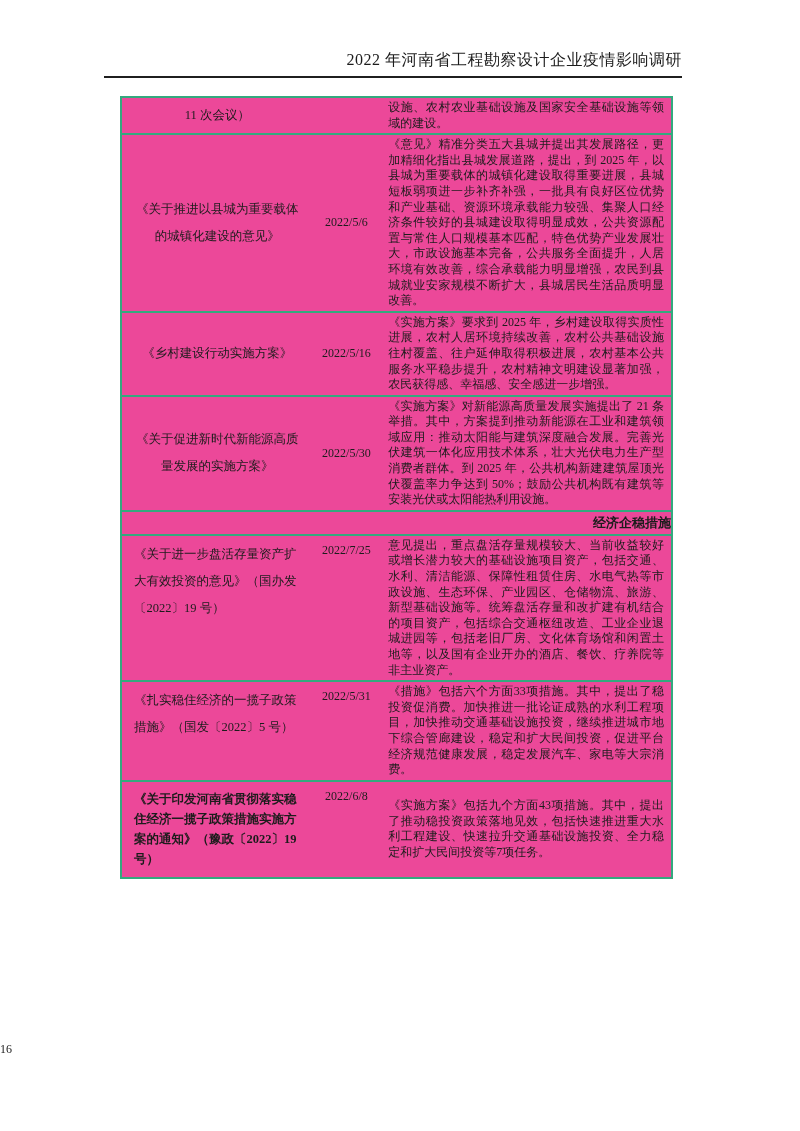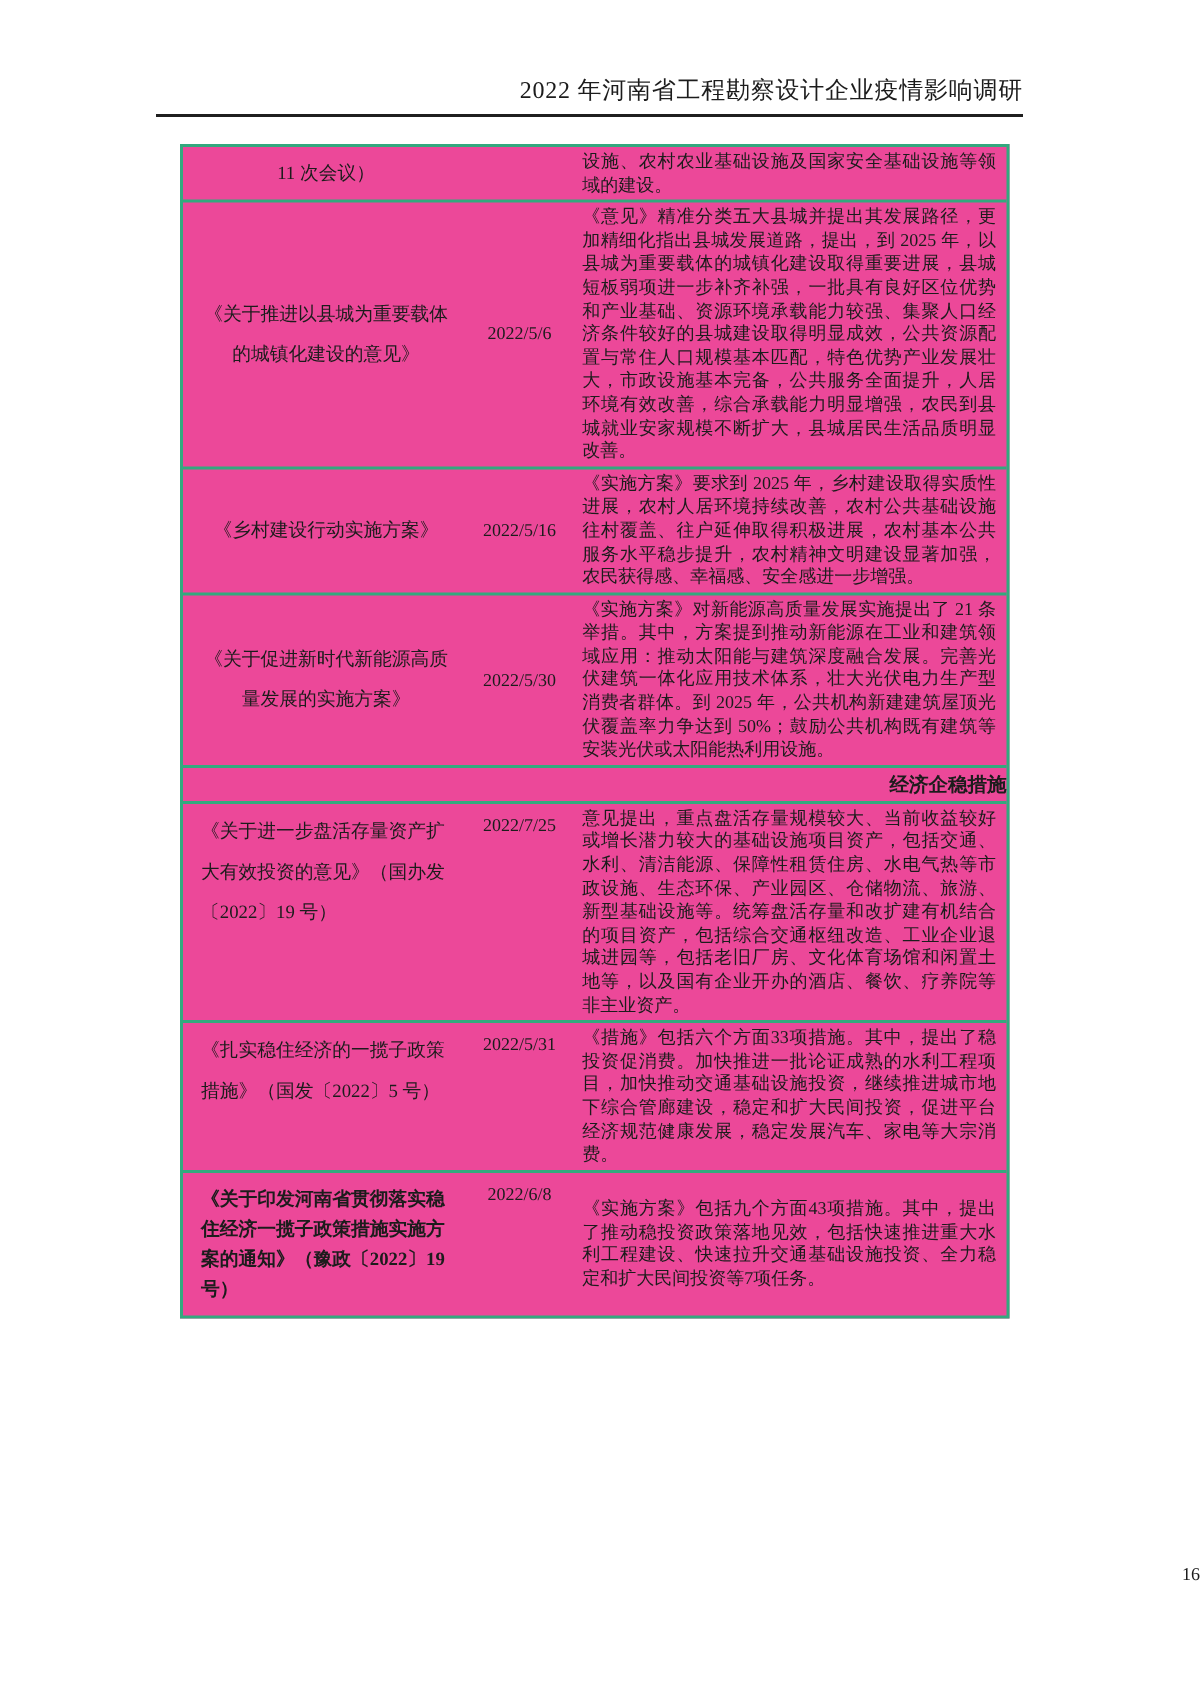--- a/index.html
+++ b/index.html
@@ -85,21 +85,21 @@
     font-size:13px;
     line-height:22px;
     border-bottom:2px solid #33a97e;
     box-sizing:border-box;
   }
   
   .page-number{
     position:absolute;
     left:0;top:1042px;
     width:800px;
-    text-align:right;
+    text-align:left;
     font-size:12px;
     color:#1c1c1c;
   }
 </style>
 </head>
 <body>
 
 <div class="doc-header">2022 年河南省工程勘察设计企业疫情影响调研</div>
 
 <div class="policy-table">

